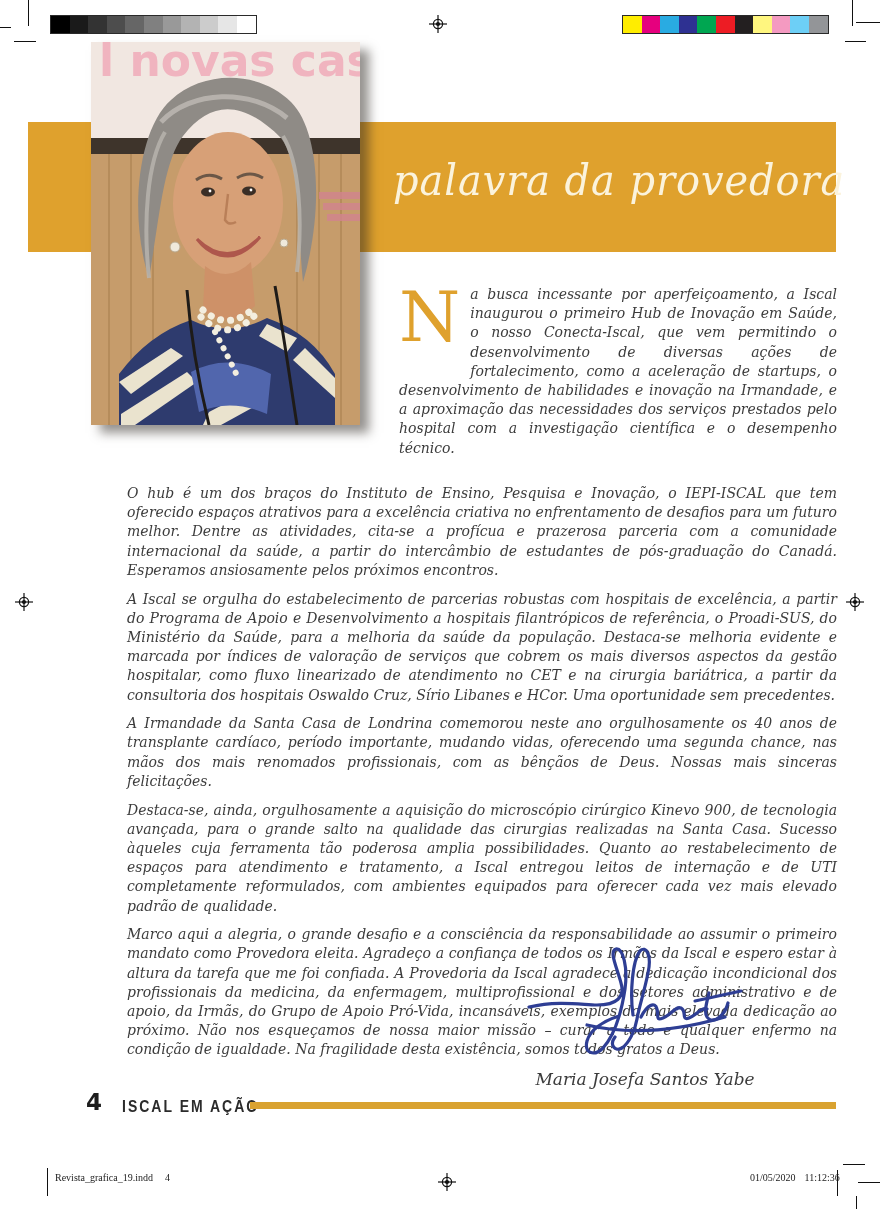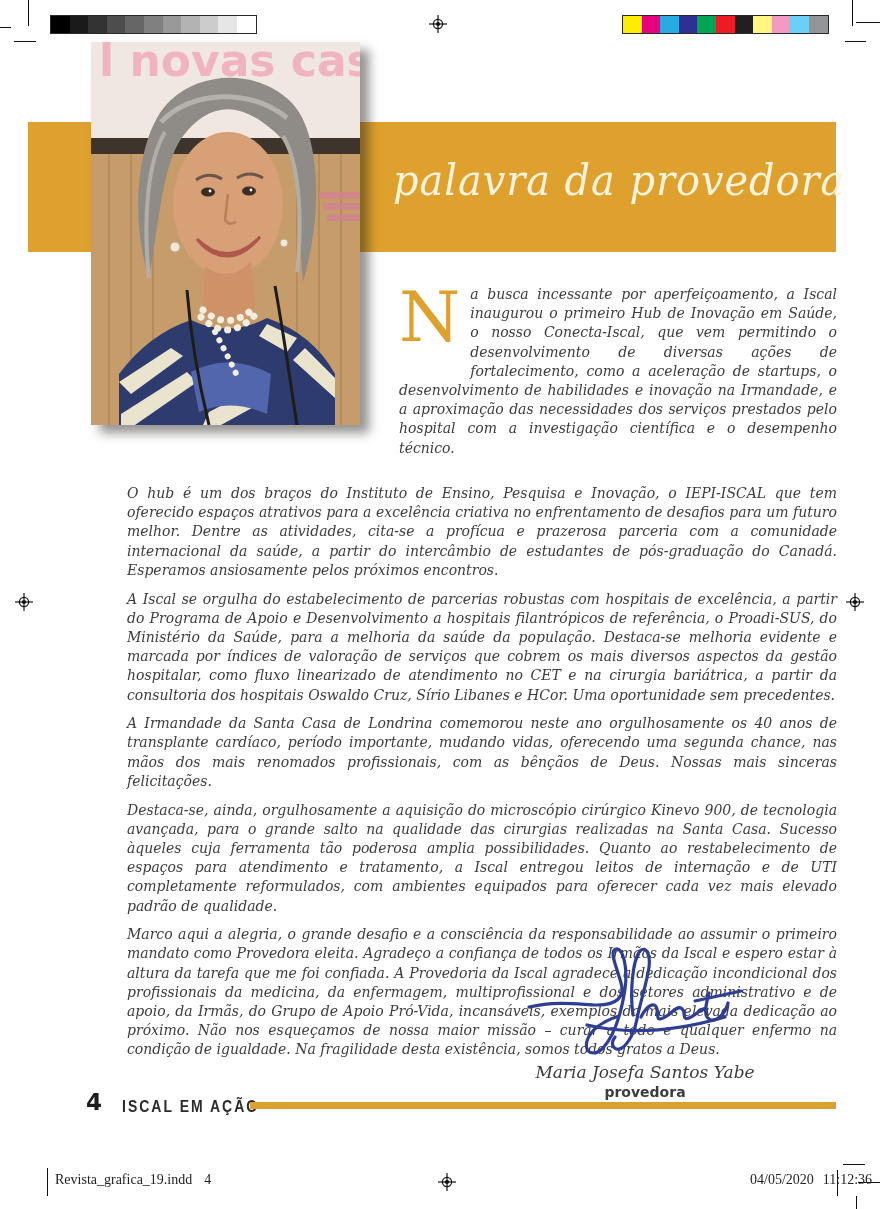--- a/index.html
+++ b/index.html
@@ -39,34 +39,34 @@
     font-size:14px; line-height:19.2px; color:#3C3C3C;
   }
   .dropcap {
     float:left; font-style:normal; color:#DFA12D; font-size:70px; line-height:58px;
     height:74px; margin:3px 10px 0 0;
   }
 
   
   .sig-block { position:absolute; left:495px; top:945px; width:300px; text-align:center; }
   .sig-svg { display:block; margin:0 auto; }
-  .sig-name { font-style:italic; font-size:17px; color:#3C3C3C; margin-top:5px; }
+  .sig-name { font-style:italic; font-size:17px; color:#3C3C3C; margin-top:12px; }
   .sig-role { font-family:"DejaVu Sans", sans-serif; font-weight:bold; font-size:14px; color:#3C3C3C; margin-top:2px; }
 
   
   .page-num { position:absolute; left:86px; top:1089px; font-family:"DejaVu Sans", sans-serif; font-weight:bold; font-size:23px; color:#1d1d1d; }
   .footer-logo {
     position:absolute; left:122px; top:1097px; font-family:"Liberation Sans", sans-serif;
     font-weight:bold; font-size:14px; letter-spacing:2px; color:#2b2b2b;
     transform:scaleY(1.12); transform-origin:top left; white-space:nowrap;
   }
   .footer-bar { position:absolute; left:250px; top:1102px; width:586px; height:7px; background:#D9A230; }
 
   
-  .slug { position:absolute; font-family:"Liberation Serif", serif; font-size:14px; color:#222; display:flex; }
+  .slug { position:absolute; font-family:"Liberation Serif", serif; font-size:10px; color:#222; display:flex; }
   .slug-left { left:55px; top:1172px; }
   .slug-left .gap { width:12px; }
   .slug-right { left:750px; top:1172px; }
   .slug-right .gap { width:9px; }
 </style>
 </head>
 <body>
 
 <div class="page">
 
@@ -212,37 +212,36 @@
       <g stroke="#2E3E94" stroke-width="3.2" fill="none" stroke-linecap="round">
         <path d="M4,62 C34,55 58,60 72,60 C92,60 100,52 96,38 C91,20 84,6 91,4 C98,3 103,22 100,44 C96,70 88,92 78,103 C69,112 59,108 62,96 C65,85 78,76 94,71"></path>
         <path d="M108,70 C105,50 107,16 115,6 C121,0 127,10 123,28 C119,48 114,62 112,74 C110,86 104,98 97,103 C90,107 84,100 90,92"></path>
         <path d="M116,72 C122,60 130,56 132,64 C134,71 130,76 138,73 C146,70 150,61 156,63 C162,66 156,76 164,73 C172,70 176,62 182,64"></path>
         <path d="M184,48 C181,60 178,70 184,74 C190,78 200,70 203,58"></path>
         <path d="M170,56 L216,46"></path>
         <path d="M62,80 C104,90 152,86 200,72"></path>
       </g>
     </svg>
     <div class="sig-name">Maria Josefa Santos Yabe</div>
-    <div class="sig-role">provedora</div>
   </div>
 
   <div class="page-num">4</div>
   <div class="footer-logo">ISCAL EM AÇÃO</div>
   <div class="footer-bar"></div>
 
   <div class="mark" style="left:47px;top:1168px;width:1px;height:28px;"></div>
   <div class="mark" style="left:837px;top:1170px;width:1px;height:26px;"></div>
   <div class="mark" style="left:843px;top:1164px;width:22px;height:1px;"></div>
   <div class="mark" style="left:858px;top:1182px;width:22px;height:1px;"></div>
   <div class="mark" style="left:856px;top:1196px;width:1px;height:13px;"></div>
 
   <div class="slug slug-left">
     <span>Revista_grafica_19.indd</span>
     <span class="gap"></span>
     <span>4</span>
   </div>
   <div class="slug slug-right">
-    <span>04/05/2020</span>
+    <span>01/05/2020</span>
     <span class="gap"></span>
     <span>11:12:36</span>
   </div>
 
 </div>
 
 </body></html>

